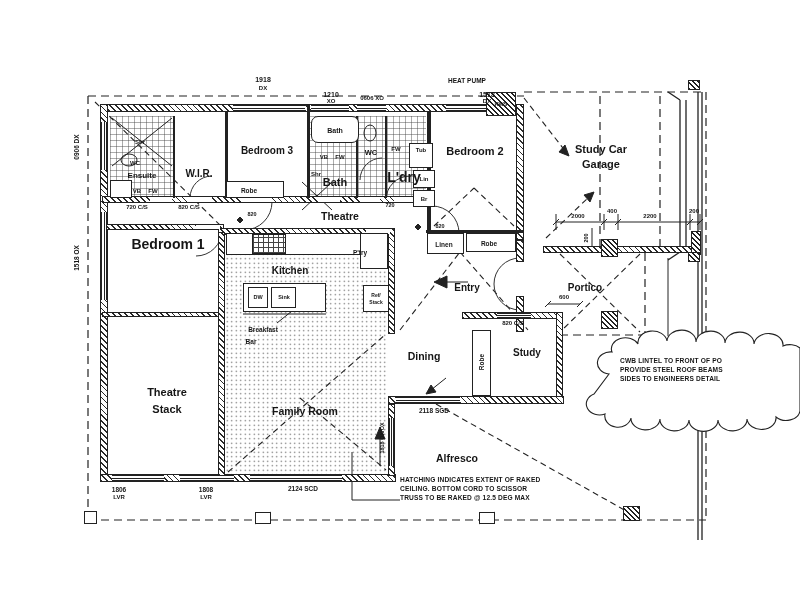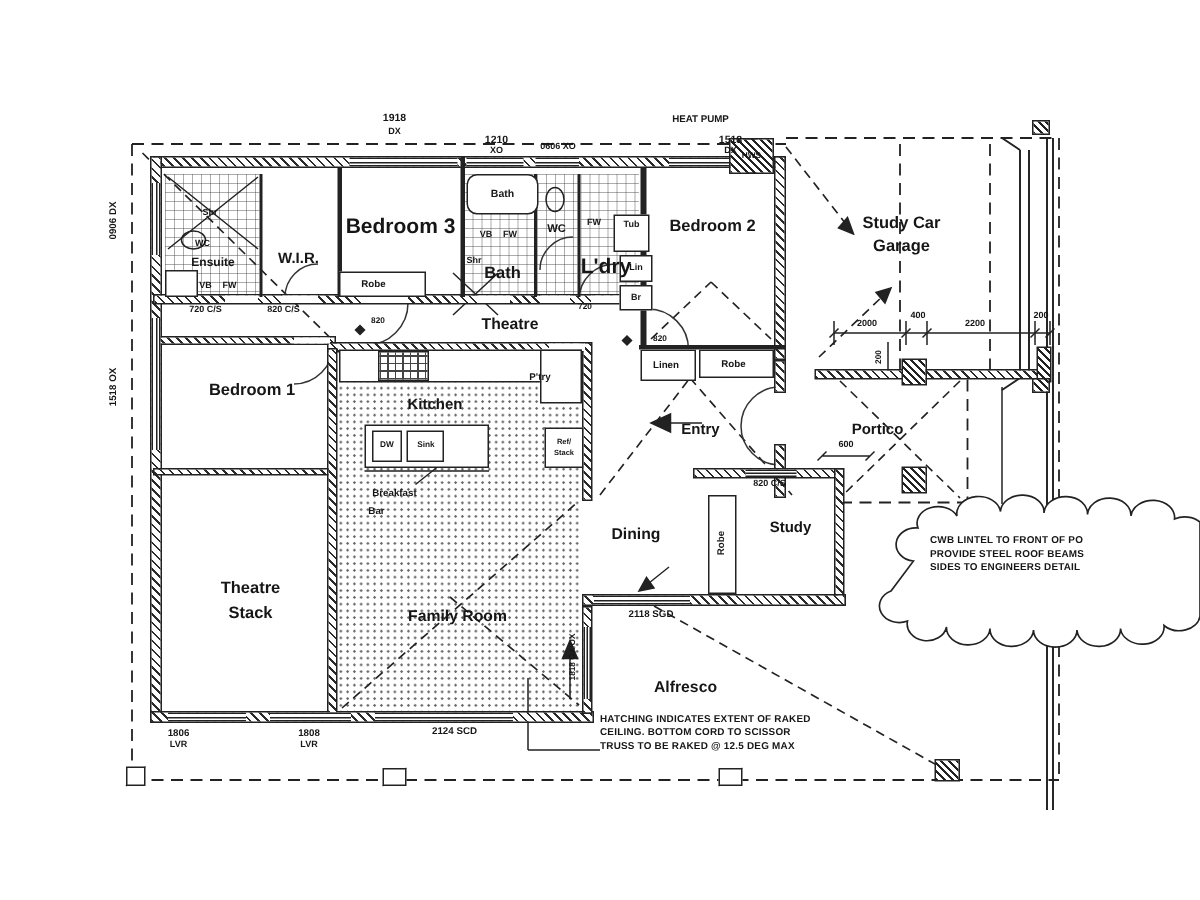--- a/index.html
+++ b/index.html
@@ -190,23 +190,23 @@
   <div class="abs box" style="left:311px;top:116px;width:48px;height:27px;border-radius:7px"></div>
   <div class="abs box" style="left:110px;top:180px;width:22px;height:18px"></div>
   <div class="abs box" style="left:409px;top:143px;width:24px;height:25px"></div>
   <div class="abs box" style="left:413px;top:170px;width:22px;height:18px"></div>
   <div class="abs box" style="left:413px;top:190px;width:22px;height:17px"></div>
   <div class="abs box" style="left:226px;top:181px;width:58px;height:17px"></div>
   <div class="abs box" style="left:427px;top:233px;width:37px;height:21px"></div>
   <div class="abs box" style="left:466px;top:233px;width:50px;height:19px"></div>
   <div class="abs box" style="left:472px;top:330px;width:19px;height:66px"></div>
 
-  <div class="lbl" style="left:267px;top:150px;font-size:14px">Bedroom 3</div>
+  <div class="lbl" style="left:267px;top:150px;font-size:10px">Bedroom 3</div>
   <div class="lbl" style="left:475px;top:151px;font-size:11px">Bedroom 2</div>
-  <div class="lbl" style="left:168px;top:260px;font-size:11px">Bedroom 1</div>
+  <div class="lbl" style="left:168px;top:244px;font-size:14px">Bedroom 1</div>
   <div class="lbl" style="left:142px;top:175px;font-size:8px">Ensuite</div>
   <div class="lbl" style="left:199px;top:173px;font-size:10px">W.I.R.</div>
   <div class="lbl" style="left:335px;top:182px;font-size:11px">Bath</div>
   <div class="lbl" style="left:371px;top:152px;font-size:7.5px">WC</div>
   <div class="lbl" style="left:404px;top:177px;font-size:14px">L'dry</div>
   <div class="lbl" style="left:340px;top:216px;font-size:10.5px">Theatre</div>
   <div class="lbl" style="left:290px;top:270px;font-size:10px">Kitchen</div>
   <div class="lbl" style="left:467px;top:287px;font-size:10px">Entry</div>
   <div class="lbl" style="left:585px;top:287px;font-size:10px">Portico</div>
   <div class="lbl" style="left:424px;top:356px;font-size:10.5px">Dining</div>

